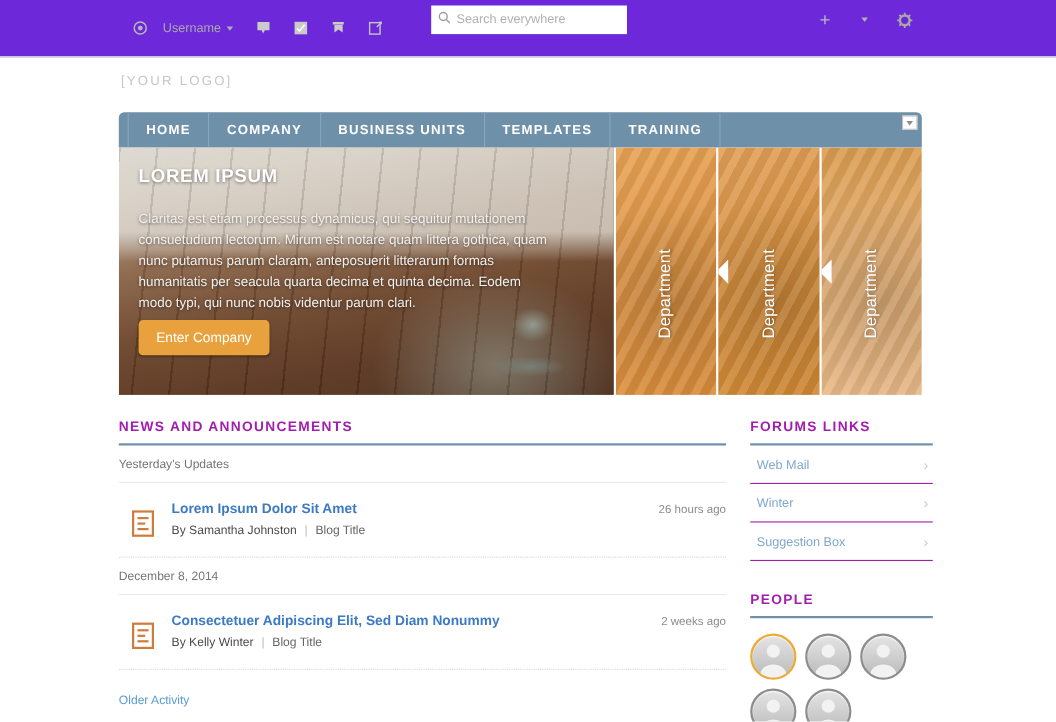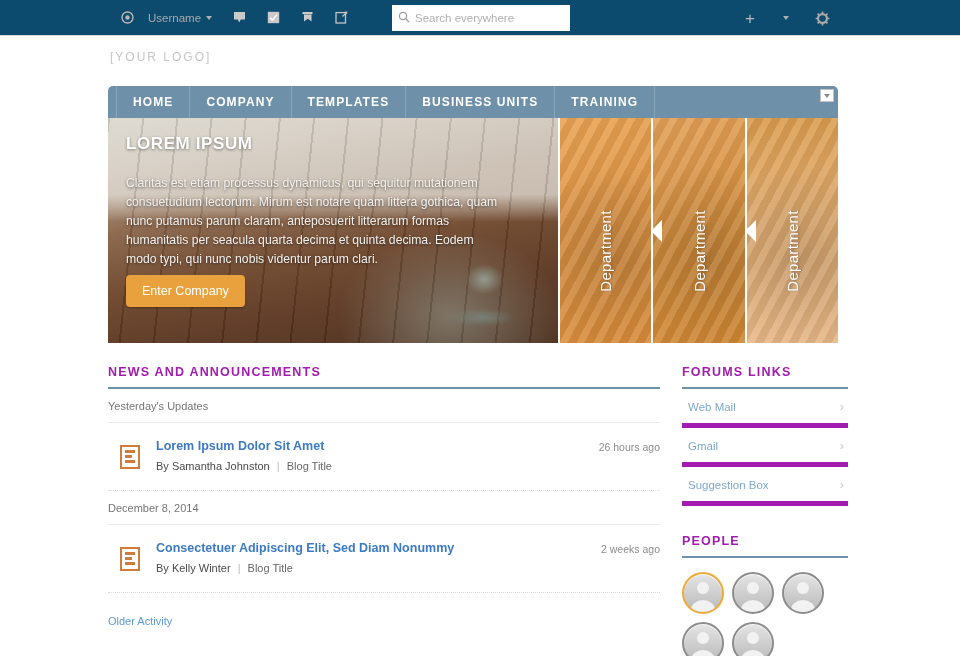--- a/index.html
+++ b/index.html
@@ -5,22 +5,22 @@
   * { box-sizing: border-box; margin: 0; padding: 0; }
   html, body {
     width: 960px; height: 656px;
     font-family: "Liberation Sans", sans-serif;
     background: #ffffff;
     overflow: hidden;
   }
 
   
   .app-toolbar {
-    height: 36px; width: 960px;
-    background: #0c4a6e;
+    height: 52px; width: 960px;
+    background: #6d28d9;
     border-bottom: 1px solid #d6d6d6;
     display: flex; align-items: center;
     position: relative;
   }
   .tb-left { display: flex; align-items: center; gap: 0; padding-left: 110px; }
   .tb-icon-btn {
     width: 34px; height: 36px;
     display: flex; align-items: center; justify-content: center;
     color: #b7b7b7;
   }
@@ -187,21 +187,21 @@
     font-size: 12.5px; font-weight: bold; letter-spacing: 1.2px;
     color: #a21caf; padding-bottom: 8px;
     border-bottom: 2px solid #6e90a8;
   }
   .date-row {
     font-size: 11px; color: #757575;
     padding: 11px 0 10px 0;
     border-bottom: 1px solid #eaeaea;
   }
   .news-item {
-    display: flex; align-items: center;
+    display: flex; align-items: flex-end;
     padding: 16px 0 18px 0;
     border-bottom: 1px dotted #dcdcdc;
     position: relative;
   }
   .doc-icon {
     width: 20px; height: 24px; flex: 0 0 20px;
     border: 2px solid #cf7b3c; background: #ffffff;
     margin: 2px 16px 0 12px;
     display: flex; flex-direction: column;
     justify-content: center; gap: 2.5px; padding: 0 3px;
@@ -222,21 +222,21 @@
   }
   .older {
     display: inline-block; margin-top: 22px;
     color: #5b9bd5; font-size: 11px;
   }
 
   
   .link-row {
     display: flex; align-items: center; justify-content: space-between;
     padding: 11px 4px 10px 6px;
-    border-bottom: 5px solid #a21caf;
+    border-bottom: 1px solid #a21caf;
   }
   .link-row span.lbl { color: #7fa8cc; font-size: 11.5px; }
   .chev {
     color: #c9c9c9; font-size: 13px; line-height: 1;
   }
   .people-head { margin-top: 28px; }
   .avatars {
     display: flex; flex-wrap: wrap; gap: 8px; padding-top: 14px;
     width: 160px;
   }
@@ -335,22 +335,22 @@
 </div>
 
 <div class="page">
 
   <div class="logo">[YOUR LOGO]</div>
 
   <div class="navwrap">
     <div class="navbar">
       <div class="nav-item">HOME</div>
       <div class="nav-item">COMPANY</div>
+      <div class="nav-item">BUSINESS UNITS</div>
       <div class="nav-item">TEMPLATES</div>
-      <div class="nav-item">BUSINESS UNITS</div>
       <div class="nav-item">TRAINING</div>
       <div class="nav-dropdown-btn">
         <span class="caret-dn"></span>
       </div>
     </div>
   </div>
 
   <div class="hero-row">
     <div class="hero">
       <div class="hero-inner">
@@ -430,21 +430,21 @@
     </div>
 
     <div class="col-side">
       <div class="sec-head">FORUMS LINKS</div>
 
       <div class="link-row">
         <span class="lbl">Web Mail</span>
         <span class="chev">›</span>
       </div>
       <div class="link-row">
-        <span class="lbl">Gmail</span>
+        <span class="lbl">Winter</span>
         <span class="chev">›</span>
       </div>
       <div class="link-row">
         <span class="lbl">Suggestion Box</span>
         <span class="chev">›</span>
       </div>
 
       <div class="sec-head people-head">PEOPLE</div>
       <div class="avatars">
         <div class="avatar active"></div>

